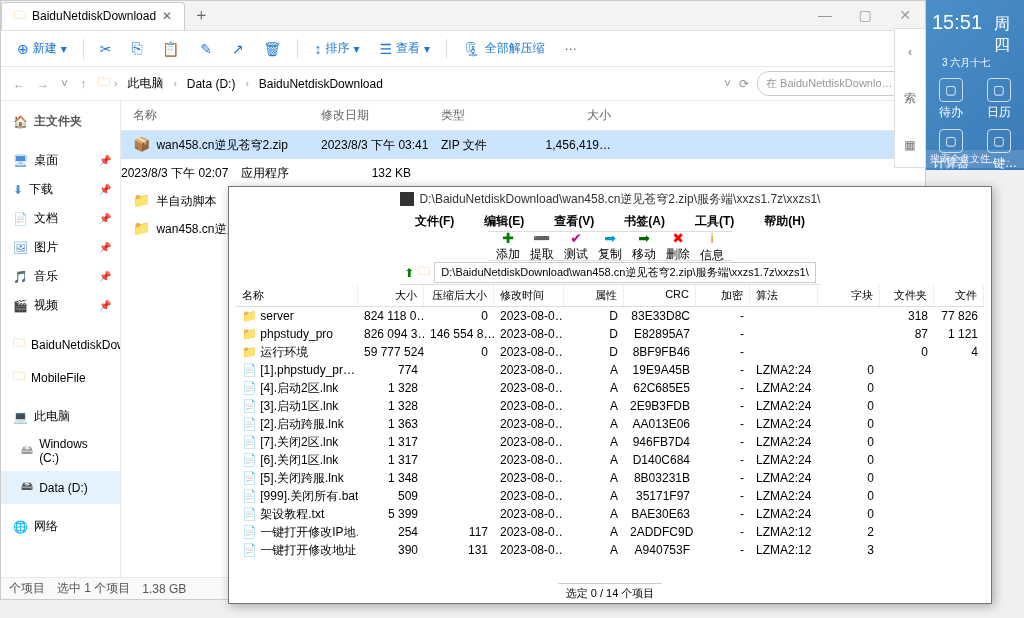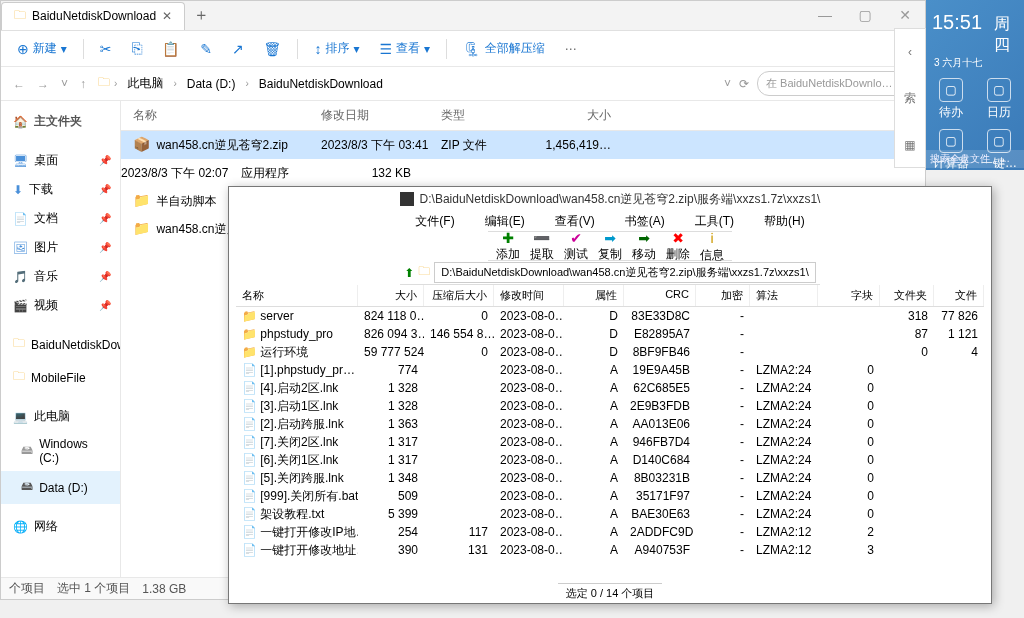--- a/index.html
+++ b/index.html
@@ -50,21 +50,21 @@
 .list-row { display: flex; padding: 4px 0; align-items: center; height: 28px; }
 .list-row.selected { background: #cce5ff; }
 .file-icon { margin-right: 6px; font-size: 14px; }
 
 .statusbar { position: absolute; bottom: 0; left: 0; right: 0; height: 22px; padding: 2px 8px; display: flex; align-items: center; gap: 12px; background: #f9f9f9; border-top: 1px solid #e8e8e8; color: #555; }
 
 
 .zip-window { position: absolute; left: 228px; top: 186px; width: 764px; height: 418px; background: #fff; border: 1px solid #777; box-shadow: 2px 2px 10px rgba(0,0,0,0.3); display: flex; flex-direction: column; align-items: center; }
 .zip-title { height: 24px; background: #fff; display: flex; align-items: center; padding: 0 6px; gap: 6px; font-size: 11px; color: #333; }
 .zip-title-icon { width: 14px; height: 14px; background: #333; }
-.zip-menubar { height: 20px; display: flex; gap: 18px; padding: 0 0; align-items: center; font-size: 11px; }
+.zip-menubar { height: 20px; display: flex; gap: 18px; padding: 0 0; align-items: center; font-size: 11px; font-weight: bold; }
 .zip-menu { padding: 2px 6px; cursor: pointer; }
 .zip-toolbar { height: 30px; display: flex; align-items: center; padding: 0 4px; gap: 2px; border-top: 1px solid #ddd; border-bottom: 1px solid #ddd; }
 .zip-tb-item { display: flex; flex-direction: column; align-items: center; padding: 0 4px; font-size: 10px; cursor: pointer; }
 .zip-tb-icon { font-size: 14px; }
 .zip-add { color: green; }
 .zip-extract { color: #0066cc; }
 .zip-test { color: #cc0099; }
 .zip-copy { color: #0099cc; }
 .zip-move { color: #006600; }
 .zip-delete { color: red; }
@@ -88,21 +88,21 @@
 .zc-crc { width: 72px; }
 .zc-enc { width: 54px; }
 .zc-algo { width: 68px; }
 .zc-block { width: 62px; }
 .zc-folders { width: 54px; }
 .zc-files { width: 50px; }
 
 
 .desktop-side { position: absolute; right: 0; top: 0; width: 98px; height: 170px; background: linear-gradient(135deg, #4a8fc9, #3a7ab8); color: #fff; font-size: 11px; }
 .clock { font-size: 20px; padding: 2px 6px; }
-.date-line { padding: 0 8px; font-size: 10px; }
+.date-line { padding: 0 16px; font-size: 10px; }
 .ds-icons { display: flex; flex-wrap: wrap; padding: 8px 4px; gap: 8px; justify-content: center; }
 .ds-icon-item { display: flex; flex-direction: column; align-items: center; gap: 2px; width: 40px; }
 .ds-icon-box { width: 24px; height: 24px; border: 1px solid #cde; border-radius: 4px; display: flex; align-items: center; justify-content: center; font-size: 12px; }
 .ds-search { position: absolute; right: 0; top: 150px; width: 98px; padding: 2px 4px; background: rgba(255,255,255,0.15); color: #eef; font-size: 10px; }
 
 
 .ghost-box { position: absolute; right: 98px; top: 28px; width: 32px; height: 140px; background: #fff; border: 1px solid #ddd; display: flex; flex-direction: column; align-items: center; justify-content: space-around; font-size: 11px; color: #777; }
 </style>
 </head>
 <body>

